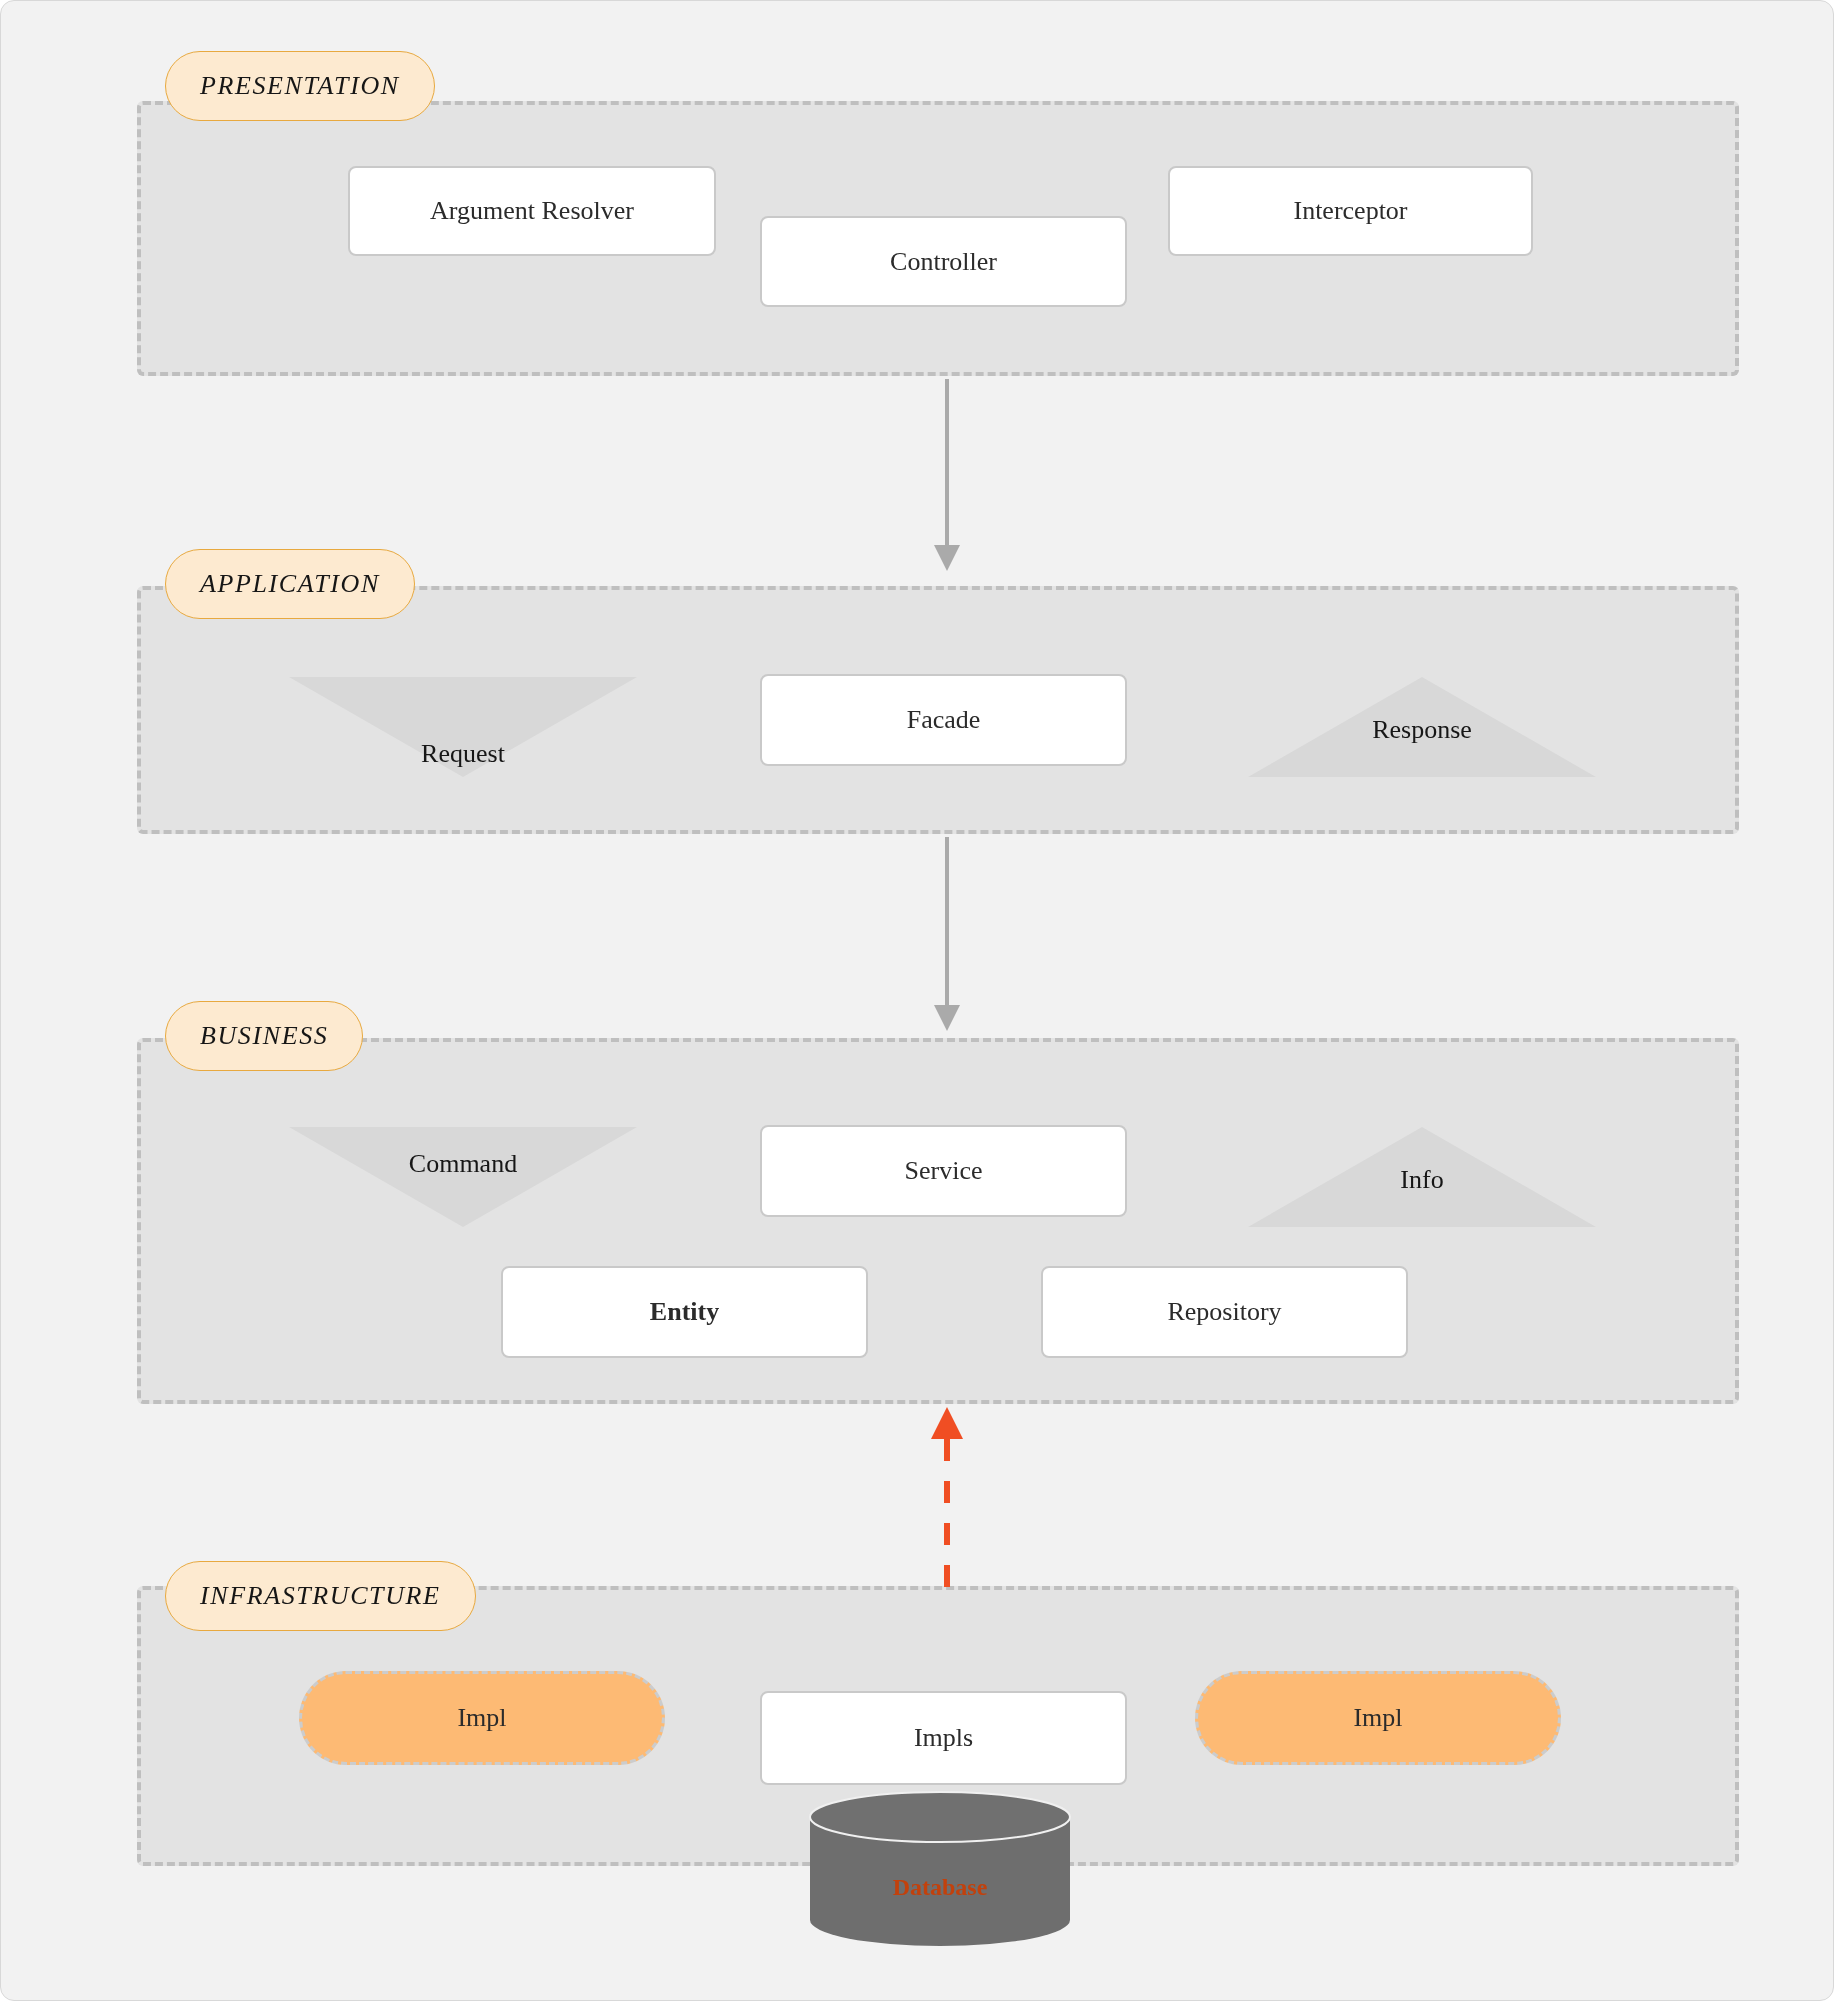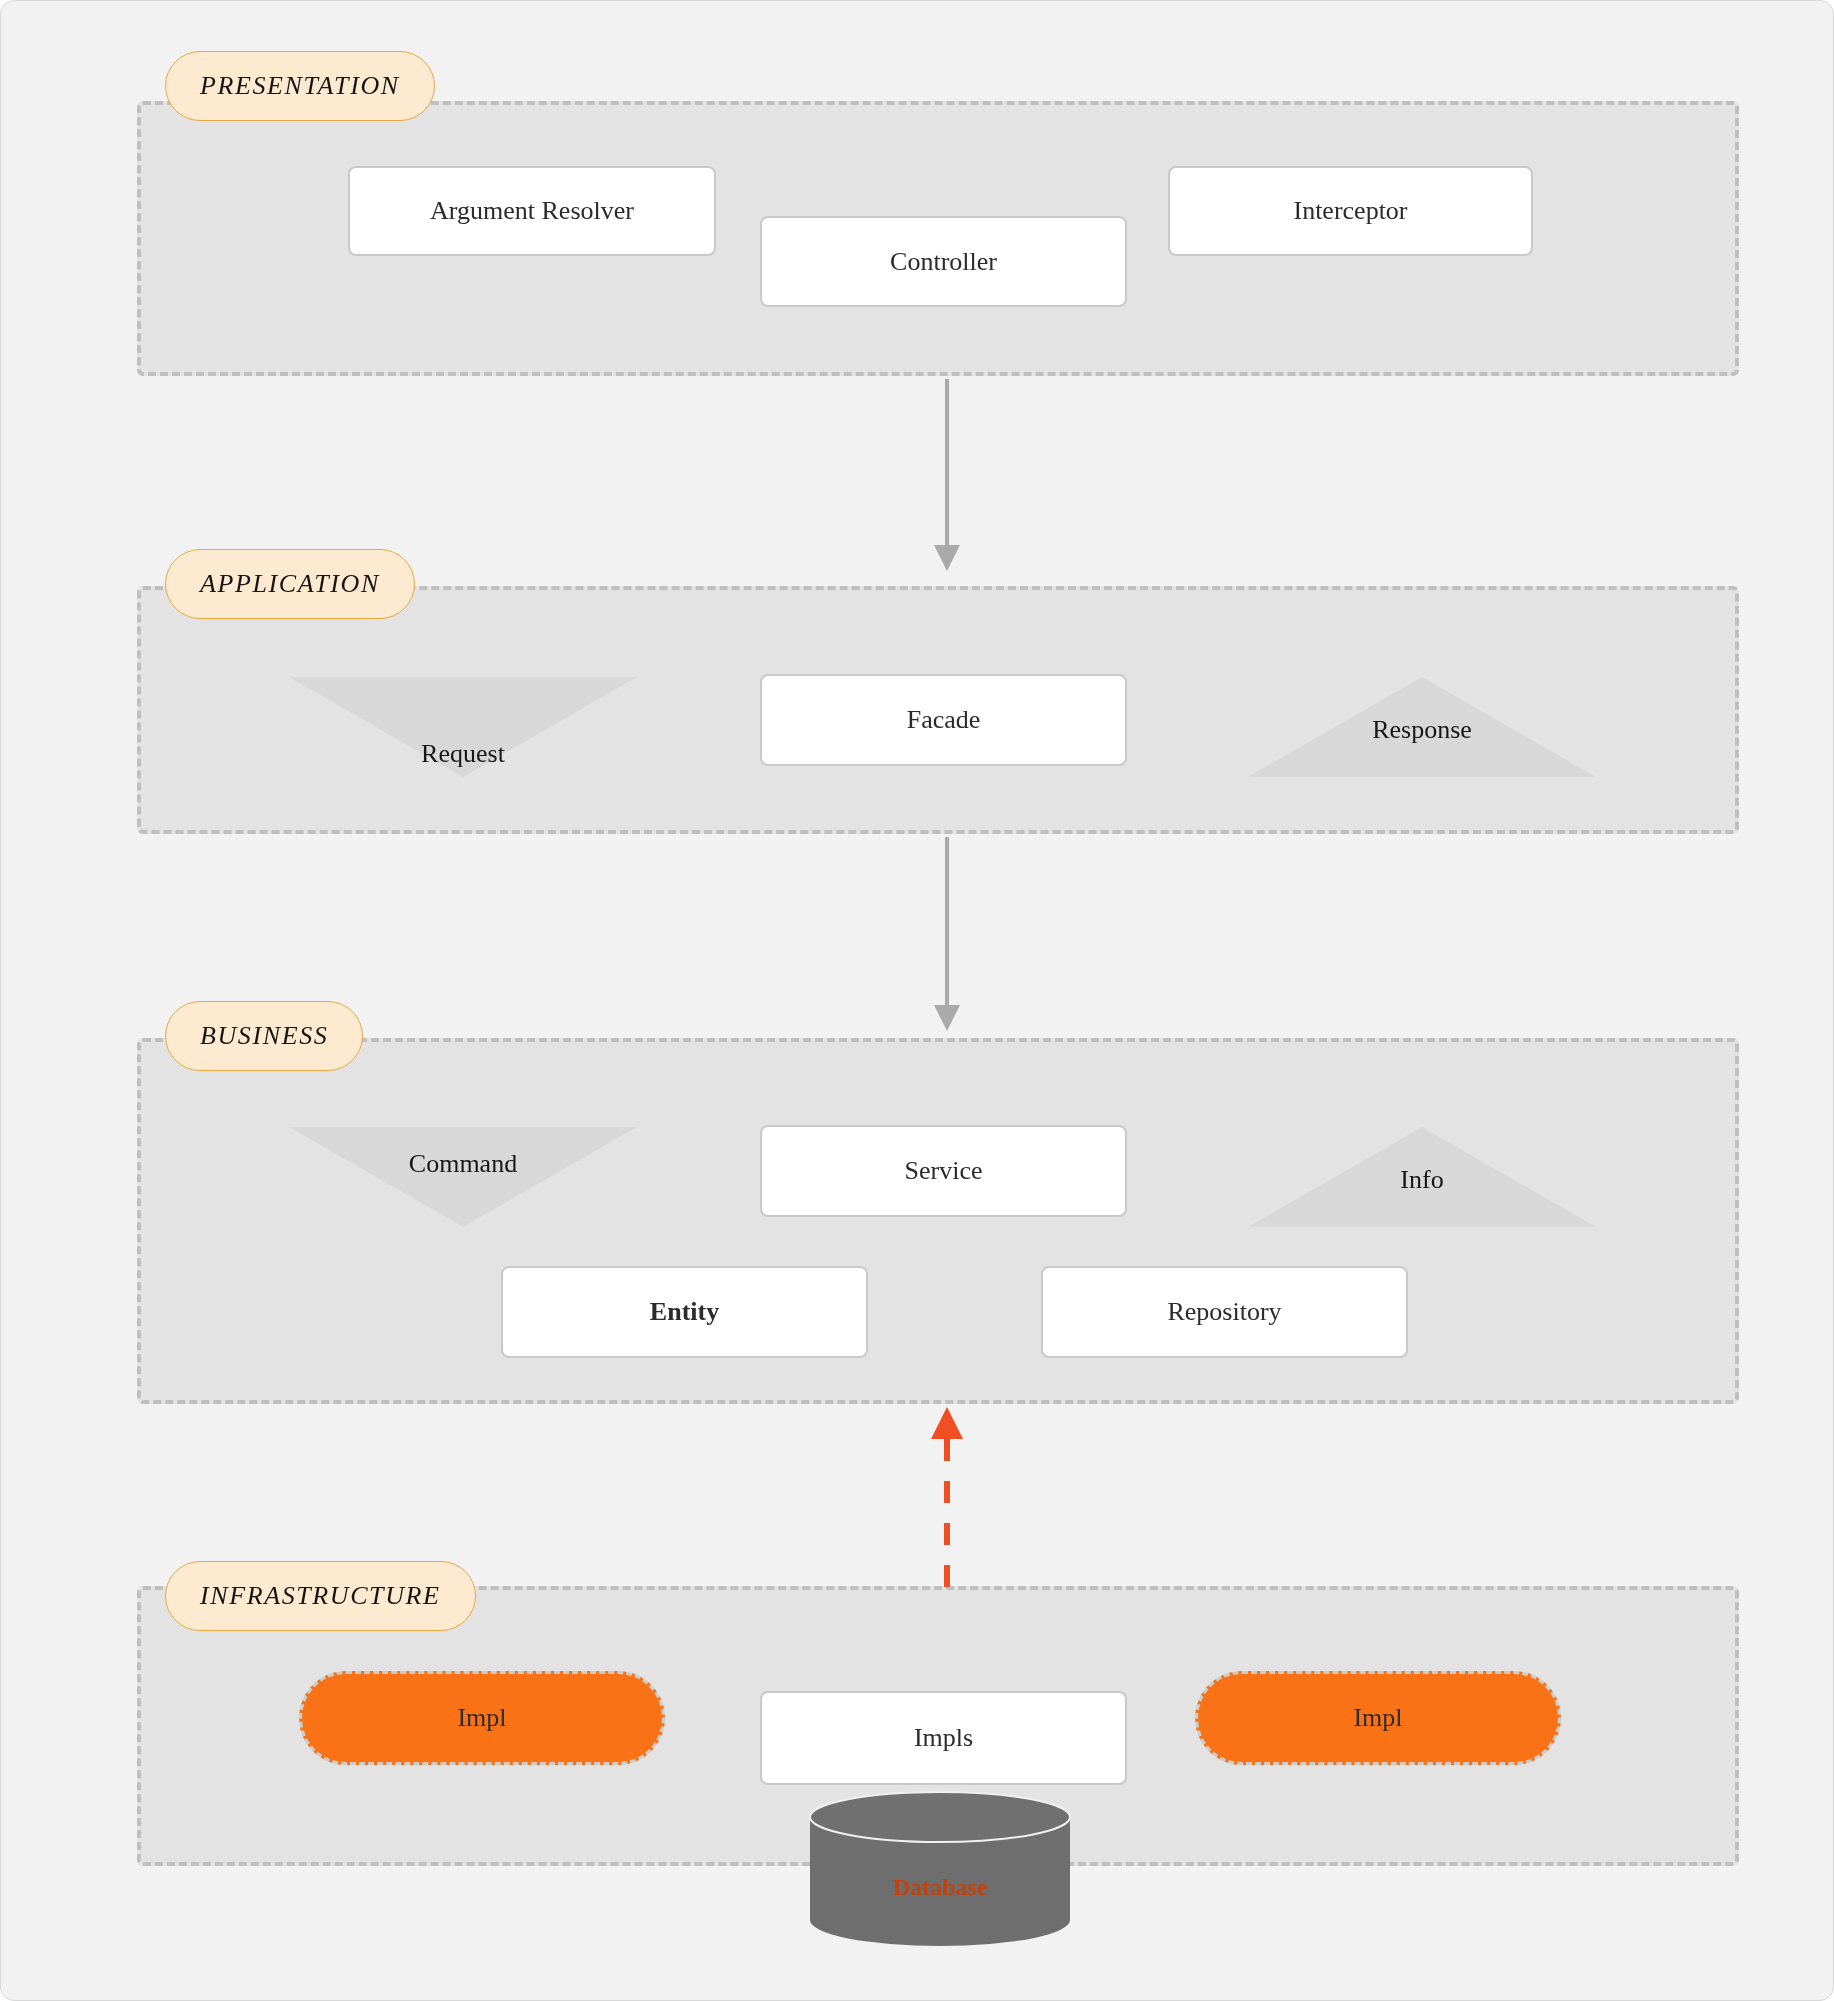--- a/index.html
+++ b/index.html
@@ -73,21 +73,21 @@
   }
   .box span {
     font-size: 26px;
     color: #2b2b2b;
     white-space: nowrap;
   }
 
   
   .pill-box {
     position: absolute;
-    background: #f97316;
+    background: #fdba74;
     border: 3px dashed #cccccc;
     border-radius: 48px;
     display: flex;
     align-items: center;
     justify-content: center;
     box-sizing: border-box;
     z-index: 4;
   }
   .pill-box span {
     font-size: 26px;

